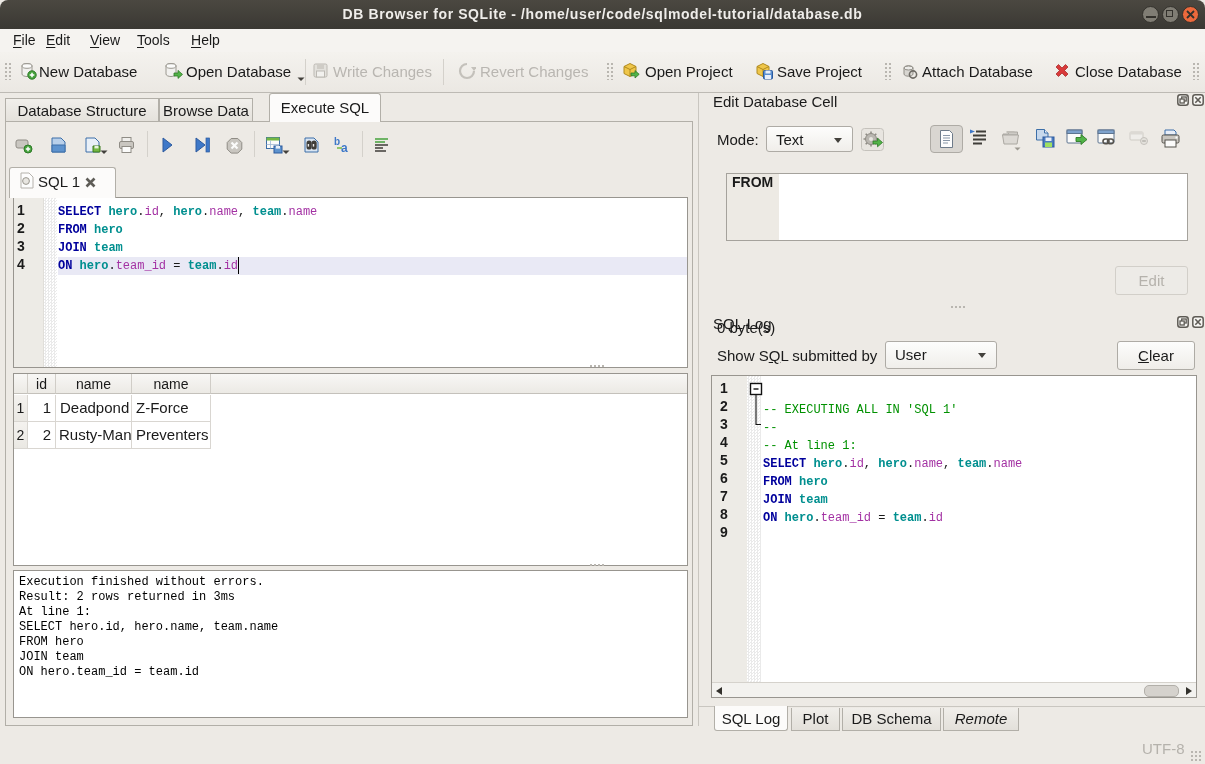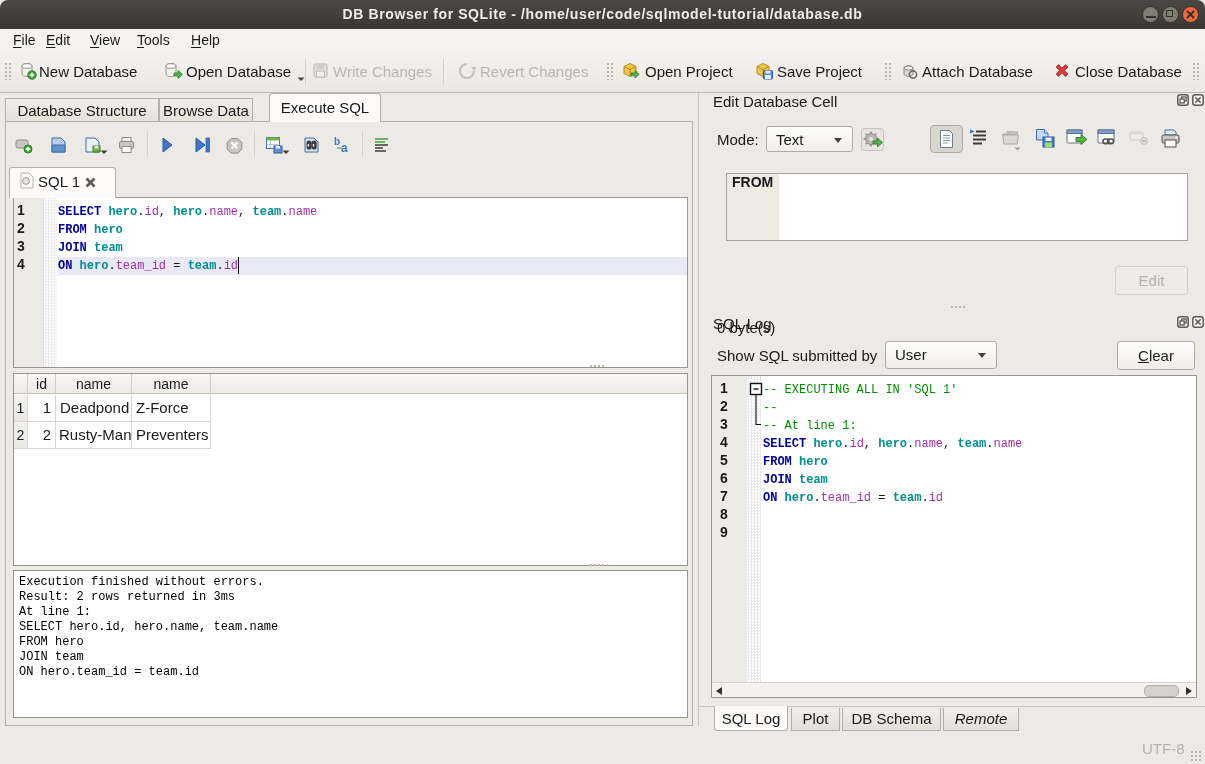--- a/index.html
+++ b/index.html
@@ -58,21 +58,21 @@
 .combo{box-sizing:border-box;border:1px solid #AEaba5;border-radius:3px;background:linear-gradient(#FDFDFC,#F0EEEA);}
 .combo .ctext{position:absolute;left:9px;top:4px;font-size:15px;}
 .combo .carrow{position:absolute;right:10px;top:11px;width:0;height:0;border-left:4px solid transparent;border-right:4px solid transparent;border-top:5px solid #43413C;}
 .btn{box-sizing:border-box;border:1px solid #AEaba5;border-radius:3px;background:linear-gradient(#FDFDFC,#EFEDE9);font-size:15px;text-align:center;}
 #cellarea{left:726px;top:173px;width:462px;height:68px;box-sizing:border-box;border:1px solid #A5A29C;background:#fff;}
 #cellnull{left:0;top:0;width:52px;height:66px;background:#EDEAE4;}
 
 #rightlog{left:711px;top:375px;width:486px;height:323px;box-sizing:border-box;border:1px solid #98958F;background:#fff;}
 #rgutter{left:0;top:0;width:35px;height:306px;background:#EDEBE6;}
 #rfold{left:35px;top:0;width:14px;height:306px;background-image:conic-gradient(#EAEAEA 25%,#fff 0 50%,#EAEAEA 0 75%,#fff 0);background-size:3px 3px;}
-.rlline{left:51px;height:18px;line-height:18px;font-size:12px;white-space:pre;}
+.rlline{left:51px;height:18px;line-height:18px;font-size:12px;white-space:pre;margin-top:20px;}
 .rgnum{font-size:14px;font-weight:bold;left:8px;}
 
 .btab{box-sizing:border-box;font-size:15px;text-align:center;}
 .btab.inactive{top:708px;height:23px;background:linear-gradient(#F0EEEA,#E3E0DA);border:1px solid #B2AFA8;border-top:none;padding-top:2px;}
 .btab.active{top:706px;height:25px;background:#FCFBFA;border:1px solid #B2AFA8;border-top:none;border-radius:0 0 3px 3px;padding-top:4px;z-index:3;}
 </style>
 </head>
 <body>
 <div id="win">
 

